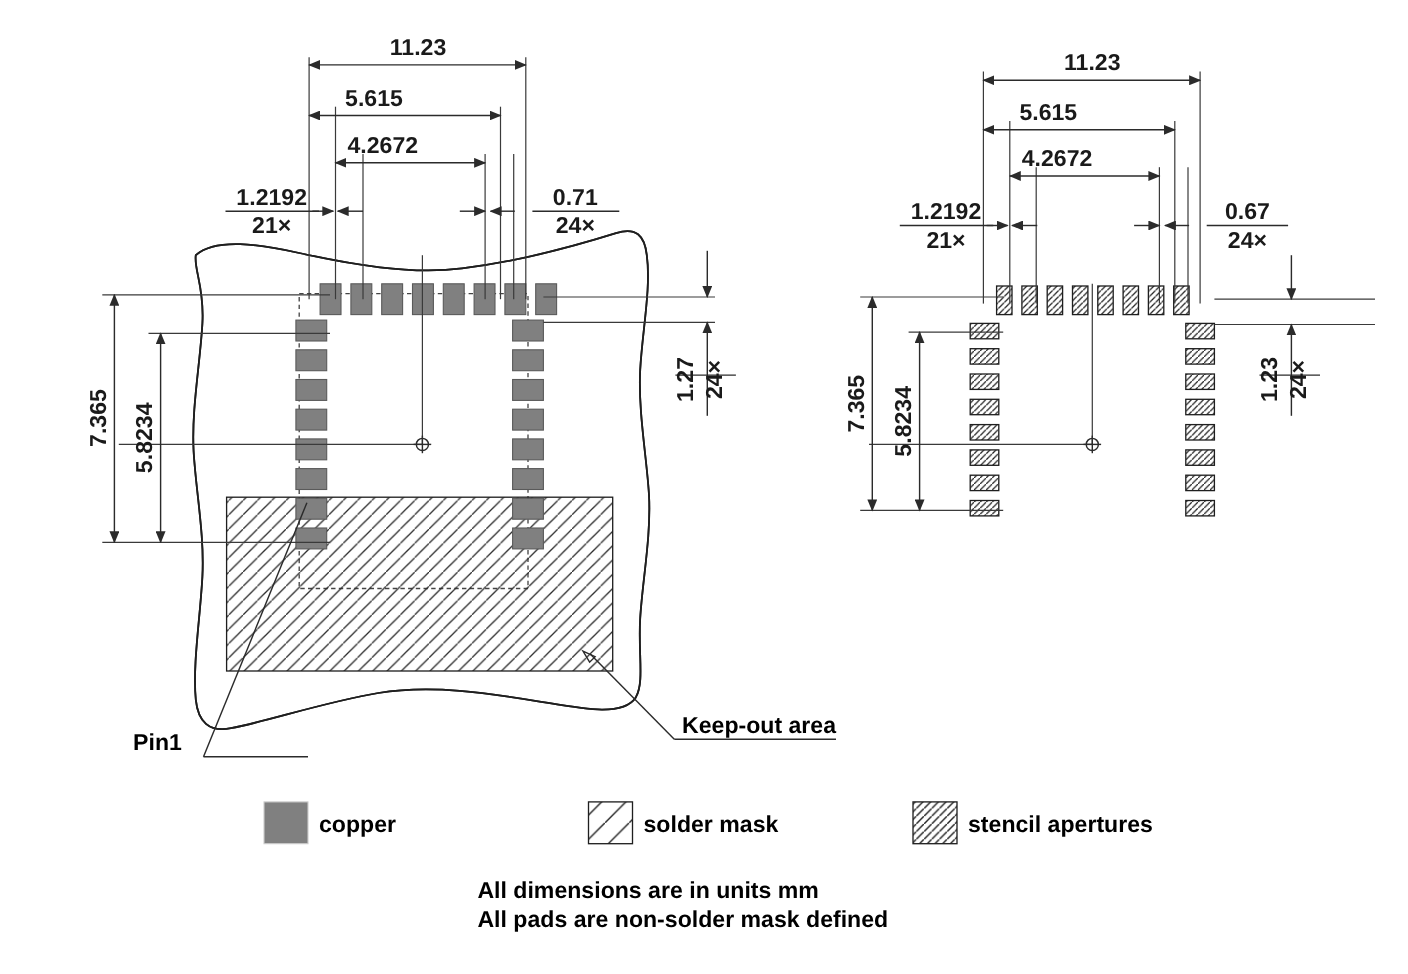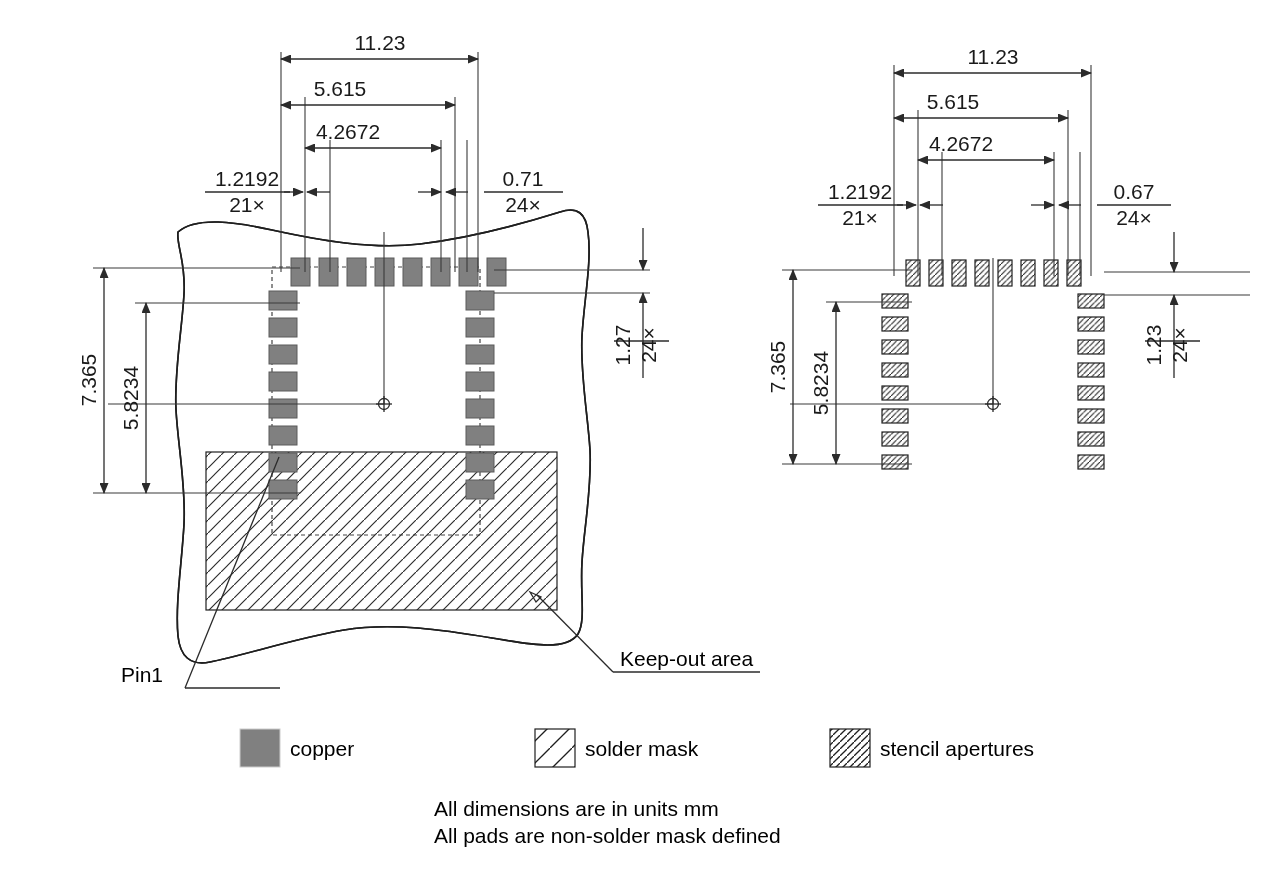--- a/index.html
+++ b/index.html
@@ -4,21 +4,21 @@
 <title>PCB Land Pattern Drawing</title>
 <style>
   html,body{margin:0;padding:0;background:#ffffff;}
   body{
     width:1280px;height:885px;
     font-family:"Liberation Sans", sans-serif;
     color:#000000;
     overflow:hidden;
     position:relative;
   }
-  #root{position:relative;width:1232px;height:885px;}
+  #root{position:relative;width:1232px;height:885px;font-weight:bold;}
   svg#drawing{display:block;width:1280px;height:885px;}
   .dimtext{font-family:"Liberation Sans", sans-serif;font-size:21px;fill:#1a1a1a;}
   .labeltext{font-family:"Liberation Sans", sans-serif;font-size:21px;fill:#000000;}
   .legendtext{font-family:"Liberation Sans", sans-serif;font-size:21px;fill:#000000;}
   .notetext{font-family:"Liberation Sans", sans-serif;font-size:21px;fill:#000000;}
   .ln{stroke:#2b2b2b;stroke-width:1.3;fill:none;}
   .ln-thin{stroke:#3a3a3a;stroke-width:1.1;fill:none;}
   .ln-out{stroke:#1f1f1f;stroke-width:1.6;fill:none;}
   .dash{stroke:#444;stroke-width:1.2;fill:none;stroke-dasharray:4 3;}
   .copper{fill:#808080;stroke:#5a5a5a;stroke-width:1;}

